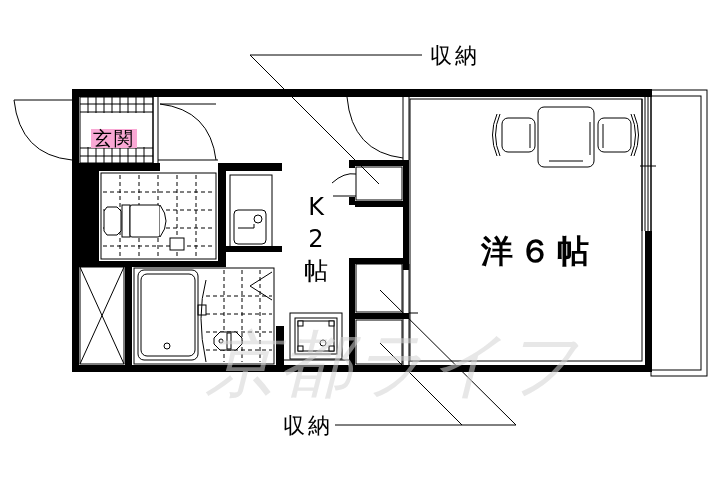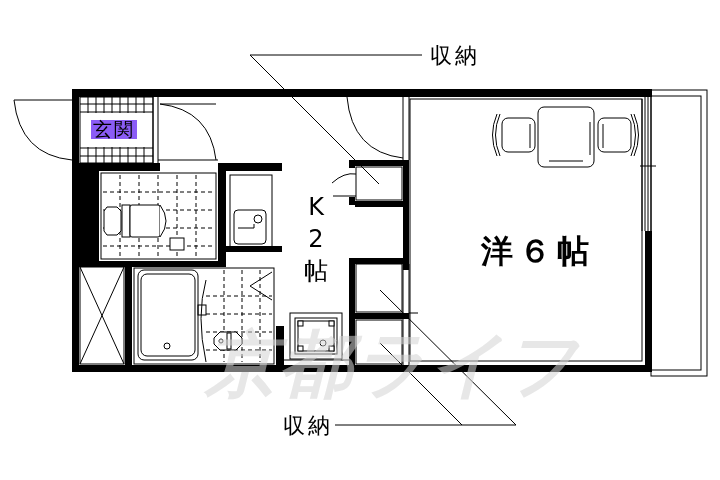--- a/index.html
+++ b/index.html
@@ -3,22 +3,22 @@
 <meta charset="utf-8">
 <style>
   html, body { margin: 0; padding: 0; background: #ffffff; }
   body { width: 720px; height: 480px; overflow: hidden; position: relative;
          font-family: "DejaVu Sans", "Liberation Sans", sans-serif; }
   #plan { position: absolute; left: 0; top: 0; width: 720px; height: 480px; }
   .lbl { position: absolute; color: #000; white-space: nowrap; line-height: 1; }
   .callout { font-size: 22px; letter-spacing: 3px; }
   .room-big { font-size: 32px; letter-spacing: 6px; font-weight: bold; }
   .room-k { font-size: 24px; text-align: center; width: 30px; line-height: 30px; }
-  .genkan { font-size: 19px; letter-spacing: 2px; background: #8b5cf6; padding: 0 2px; }
-  .watermark { position: absolute; left: 205px; top: 328px; font-size: 72px; font-weight: bold;
+  .genkan { font-size: 19px; letter-spacing: 2px; background: #f9a8d4; padding: 0 2px; margin-top: 9px; }
+  .watermark { position: absolute; left: 205px; top: 328px; font-size: 72px; font-weight: normal;
                color: #d4d4d4; opacity: 0.55; letter-spacing: 2px; font-style: italic;
                pointer-events: none; line-height: 1; }
 </style>
 </head>
 <body>
 
 <svg id="plan" viewBox="0 0 720 480" xmlns="http://www.w3.org/2000/svg">
   <g fill="none" stroke="#000" stroke-width="1">
 
     <rect x="651" y="90" width="56" height="286"></rect>

